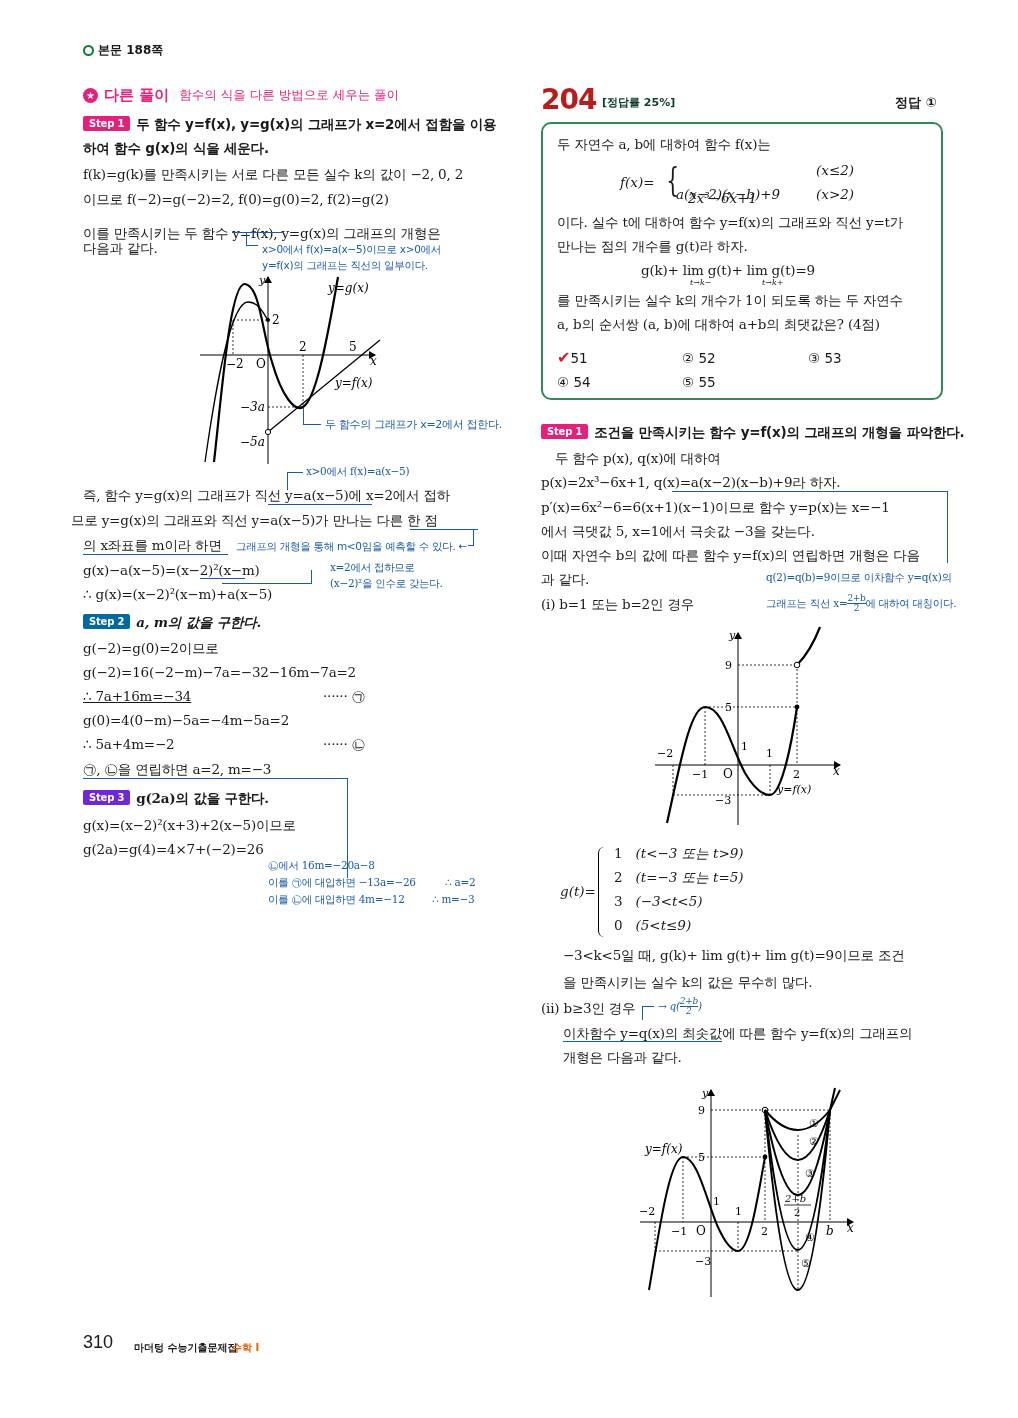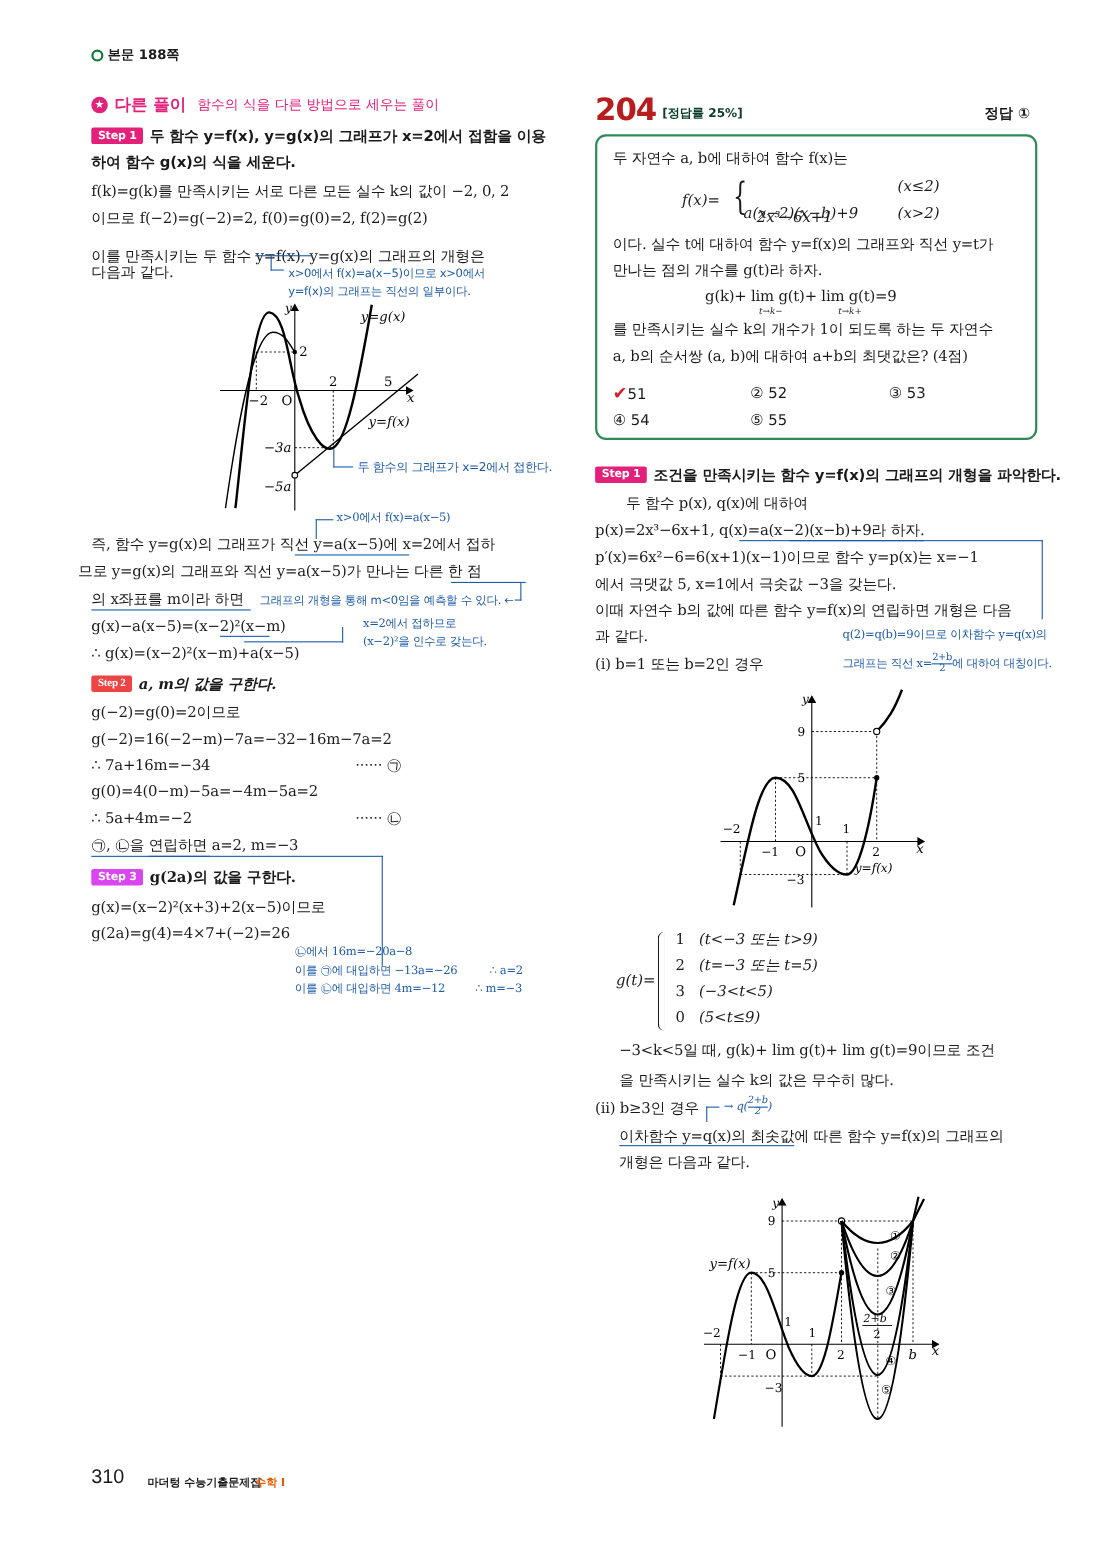--- a/index.html
+++ b/index.html
@@ -6,22 +6,22 @@
   html, body { width: 1018px; height: 1418px; background: #ffffff; }
   body { position: relative; font-family: "DejaVu Sans", sans-serif; color: #1a1a1a; overflow: hidden; }
   .abs { position: absolute; }
   .math { font-family: "DejaVu Serif", serif; }
   .it { font-style: italic; }
   .line { position: absolute; font-size: 13.5px; line-height: 20px; white-space: nowrap; letter-spacing: -0.2px; }
   .blue-note { position: absolute; font-size: 10.5px; line-height: 15px; color: #1c5aa8; white-space: nowrap; letter-spacing: -0.3px; }
   .bold { font-weight: bold; }
   .step-badge { display: inline-block; color: #fff; font-size: 10px; padding: 1px 6px; border-radius: 2px; margin-right: 6px; vertical-align: 2px; line-height: 13px; }
   .step-pink { background: #e4217a; }
-  .step-blue { background: #ef4444; font-family: Liberation Serif, serif; }
-  .step-green { background: #d946ef; }
+  .step-blue { background: #0369a1; }
+  .step-green { background: #6d28d9; }
   .ul-blue { border-bottom: 1.3px solid #1c5aa8; }
   .problem-box { position: absolute; left: 541px; top: 122px; width: 402px; height: 278px; border: 2px solid #2e8b57; border-radius: 10px; }
   .choice { position: absolute; font-size: 13.5px; line-height: 20px; white-space: nowrap; }
   svg text { font-family: "DejaVu Serif", serif; }
 </style>
 </head>
 <body>
 
 <div class="abs" style="left:83px;top:42px;font-size:12px;font-weight:bold;display:flex;align-items:center;gap:4px;">
   <span style="display:inline-block;width:11px;height:11px;border:2.5px solid #0f7a3a;border-radius:50%;"></span>
@@ -103,21 +103,21 @@
 <div class="abs" style="left:222px;top:570px;width:90px;height:14px;border-right:1.3px solid #1c5aa8;border-bottom:1.3px solid #1c5aa8;border-left:0;"></div>
 <div class="line math" style="left:83px;top:584px;">∴ g(x)=(x−2)²(x−m)+a(x−5)</div>
 <div class="blue-note math" style="left:330px;top:560px;">x=2에서 접하므로</div>
 <div class="blue-note math" style="left:330px;top:576px;">(x−2)²을 인수로 갖는다.</div>
 
 <div class="line bold" style="left:83px;top:612px;">
   <span class="step-badge step-blue">Step 2</span><span class="math it">a, m의 값을 구한다.</span>
 </div>
 <div class="line math" style="left:83px;top:638px;">g(−2)=g(0)=2이므로</div>
 <div class="line math" style="left:83px;top:662px;">g(−2)=16(−2−m)−7a=−32−16m−7a=2</div>
-<div class="line math" style="left:83px;top:686px;">∴ 7a+16m=−34</div>
+<div class="line math" style="left:83px;top:686px;text-decoration:underline;">∴ 7a+16m=−34</div>
 <div class="line math" style="left:323px;top:686px;">······ ㉠</div>
 <div class="line math" style="left:83px;top:710px;">g(0)=4(0−m)−5a=−4m−5a=2</div>
 <div class="line math" style="left:83px;top:734px;">∴ 5a+4m=−2</div>
 <div class="line math" style="left:323px;top:734px;">······ ㉡</div>
 <div class="line math" style="left:83px;top:759px;">㉠, ㉡을 연립하면 a=2, m=−3</div>
 <div class="abs" style="left:83px;top:778px;width:108px;border-bottom:1.3px solid #1c5aa8;"></div>
 <div class="abs" style="left:135px;top:778px;width:213px;height:100px;border-top:1.3px solid #1c5aa8;border-right:1.3px solid #1c5aa8;"></div>
 
 <div class="line bold" style="left:83px;top:788px;">
   <span class="step-badge step-green">Step 3</span><span class="math">g(2a)의 값을 구한다.</span>
@@ -156,21 +156,21 @@
   <span style="color:#d81b2a;font-weight:bold;font-size:16px;">✔</span><span>51</span>
 </div>
 <div class="choice" style="left:682px;top:348px;"><span>②</span> <span>52</span></div>
 <div class="choice" style="left:808px;top:348px;"><span>③</span> <span>53</span></div>
 <div class="choice" style="left:557px;top:372px;"><span>④</span> <span>54</span></div>
 <div class="choice" style="left:682px;top:372px;"><span>⑤</span> <span>55</span></div>
 
 <div class="line bold" style="left:541px;top:422px;">
   <span class="step-badge step-pink">Step 1</span><span>조건을 만족시키는 함수 y=f(x)의 그래프의 개형을 파악한다.</span>
 </div>
-<div class="line math" style="left:569px;top:448px;">두 함수 p(x), q(x)에 대하여</div>
+<div class="line math" style="left:555px;top:448px;">두 함수 p(x), q(x)에 대하여</div>
 <div class="line math" style="left:541px;top:472px;">p(x)=2x³−6x+1, q(x)=a(x−2)(x−b)+9라 하자.</div>
 <div class="abs" style="left:672px;top:491px;width:168px;border-bottom:1.3px solid #1c5aa8;"></div>
 <div class="abs" style="left:718px;top:491px;width:230px;height:72px;border-top:1.3px solid #1c5aa8;border-right:1.3px solid #1c5aa8;"></div>
 <div class="line math" style="left:541px;top:497px;">p′(x)=6x²−6=6(x+1)(x−1)이므로 함수 y=p(x)는 x=−1</div>
 <div class="line math" style="left:541px;top:521px;">에서 극댓값 5, x=1에서 극솟값 −3을 갖는다.</div>
 <div class="line math" style="left:541px;top:545px;">이때 자연수 b의 값에 따른 함수 y=f(x)의 연립하면 개형은 다음</div>
 <div class="line math" style="left:541px;top:569px;">과 같다.</div>
 <div class="line math" style="left:541px;top:594px;">(i) b=1 또는 b=2인 경우</div>
 <div class="blue-note math" style="left:766px;top:570px;">q(2)=q(b)=9이므로 이차함수 y=q(x)의</div>
 <div class="blue-note math" style="left:766px;top:594px;">

